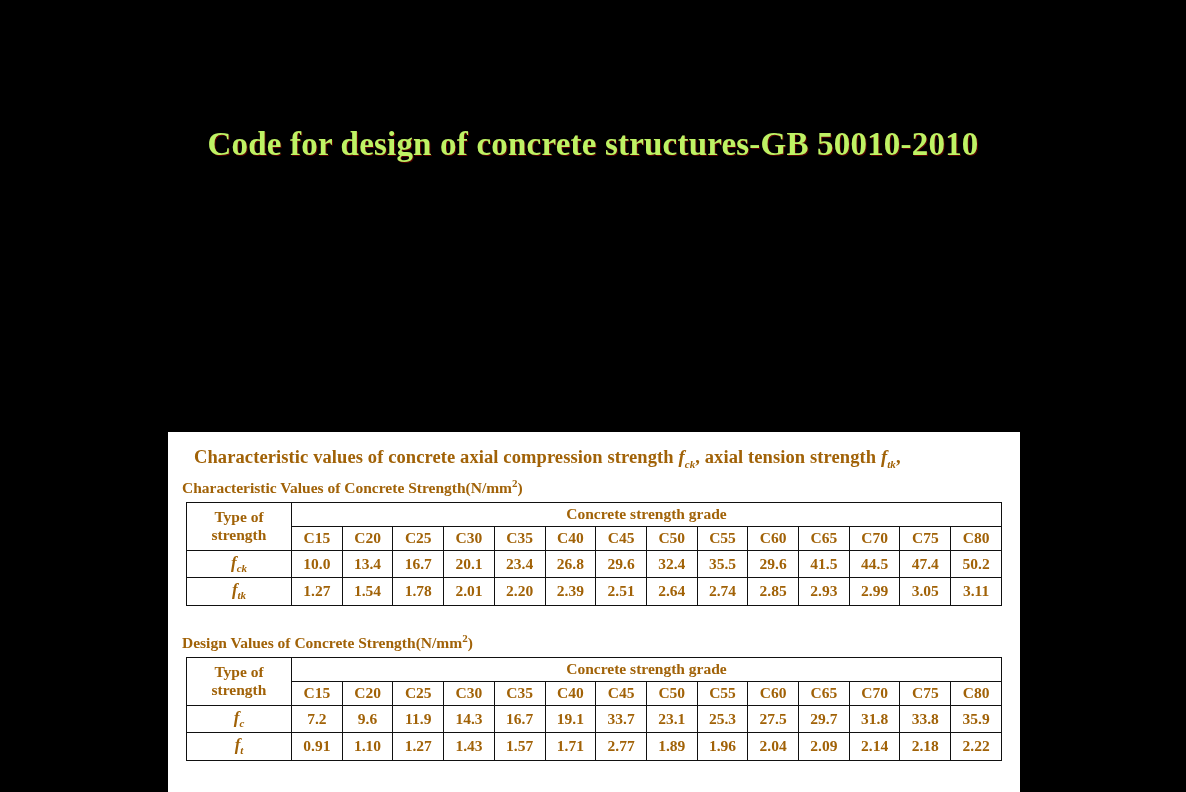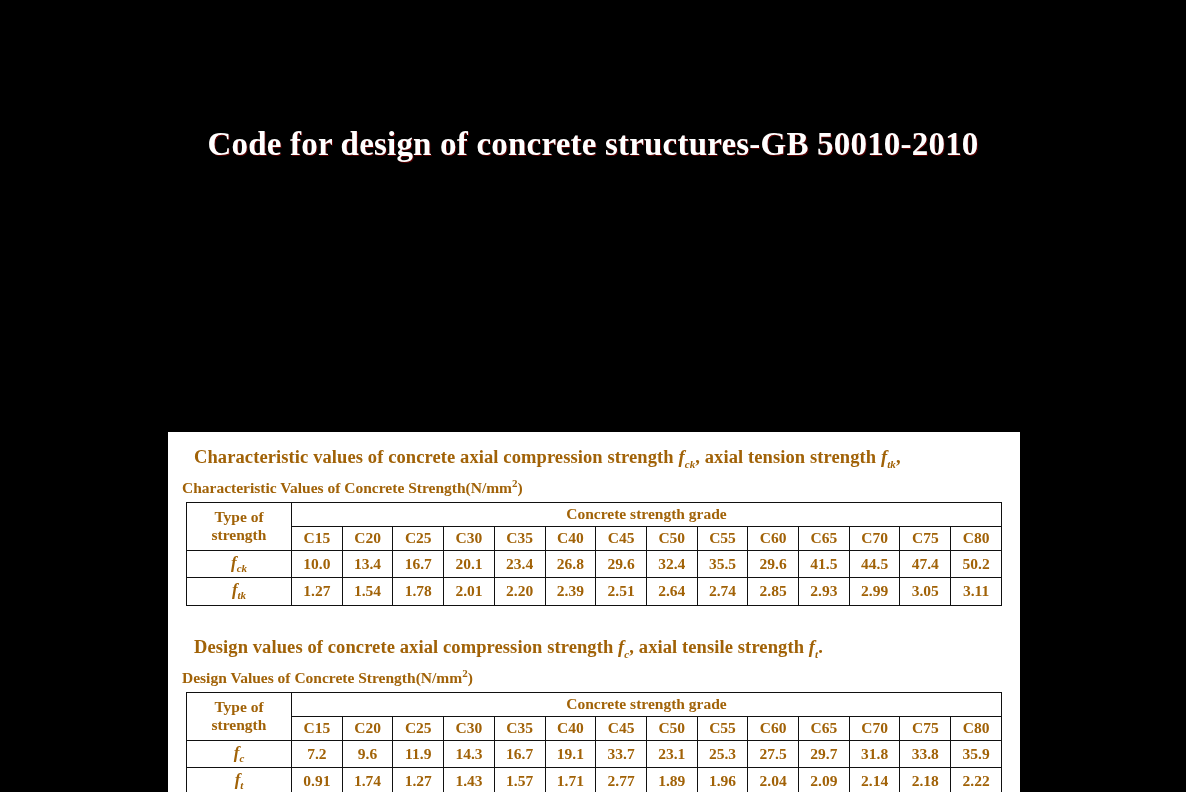--- a/index.html
+++ b/index.html
@@ -14,21 +14,21 @@
     overflow: hidden;
     font-family: "Liberation Serif", serif;
   }
 
   .slide-title {
     position: absolute;
     left: 0;
     top: 126px;
     width: 1186px;
     text-align: center;
-    color: #ffffff;
+    color: #bef264;
     font-family: "Liberation Serif", serif;
     font-weight: bold;
     font-size: 33px;
     letter-spacing: 0.2px;
     text-shadow: 1px 1px 0 #5a0000;
   }
 
   .scan {
     position: absolute;
     left: 168px;
@@ -187,23 +187,20 @@
       <td>2.93</td>
       <td>2.99</td>
       <td>3.05</td>
       <td>3.11</td>
     </tr>
   </tbody>
     </table>
 
   <div class="gap"></div>
 
-  <div class="block-head">
-    <span>Design values of concrete axial compression strength </span><span class="it">f</span><span class="sub">c</span><span>,  axial tensile strength </span><span class="it">f</span><span class="sub">t</span><span>.</span>
-  </div>
 
   <div class="block-sub">
     <span>Design Values of Concrete Strength(N/mm</span><span class="sup">2</span><span>)</span>
   </div>
 
   <table class="strength">
     <tbody>
         <tr class="row-type-top">
       <td class="type" rowspan="2">
         <div>Type of</div>
@@ -244,21 +241,21 @@
       <td>29.7</td>
       <td>31.8</td>
       <td>33.8</td>
       <td>35.9</td>
     </tr>
     <tr>
       <td class="type sym">
         <span>f</span><span class="sub">t</span>
       </td>
       <td>0.91</td>
-      <td>1.74</td>
+      <td>1.10</td>
       <td>1.27</td>
       <td>1.43</td>
       <td>1.57</td>
       <td>1.71</td>
       <td>2.77</td>
       <td>1.89</td>
       <td>1.96</td>
       <td>2.04</td>
       <td>2.09</td>
       <td>2.14</td>

